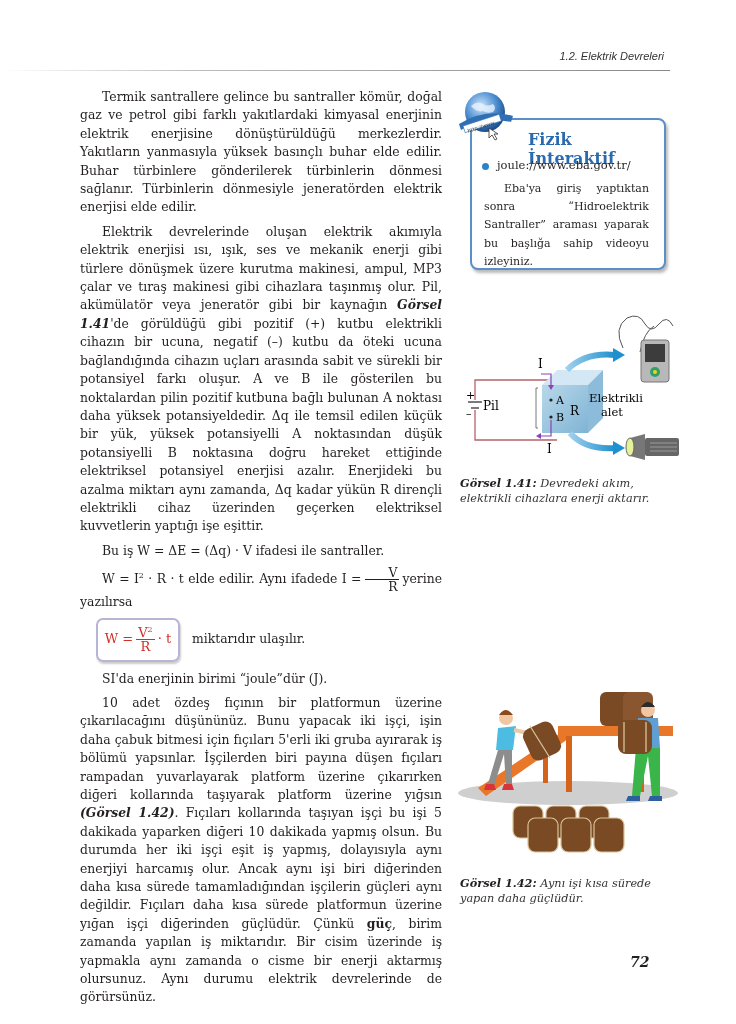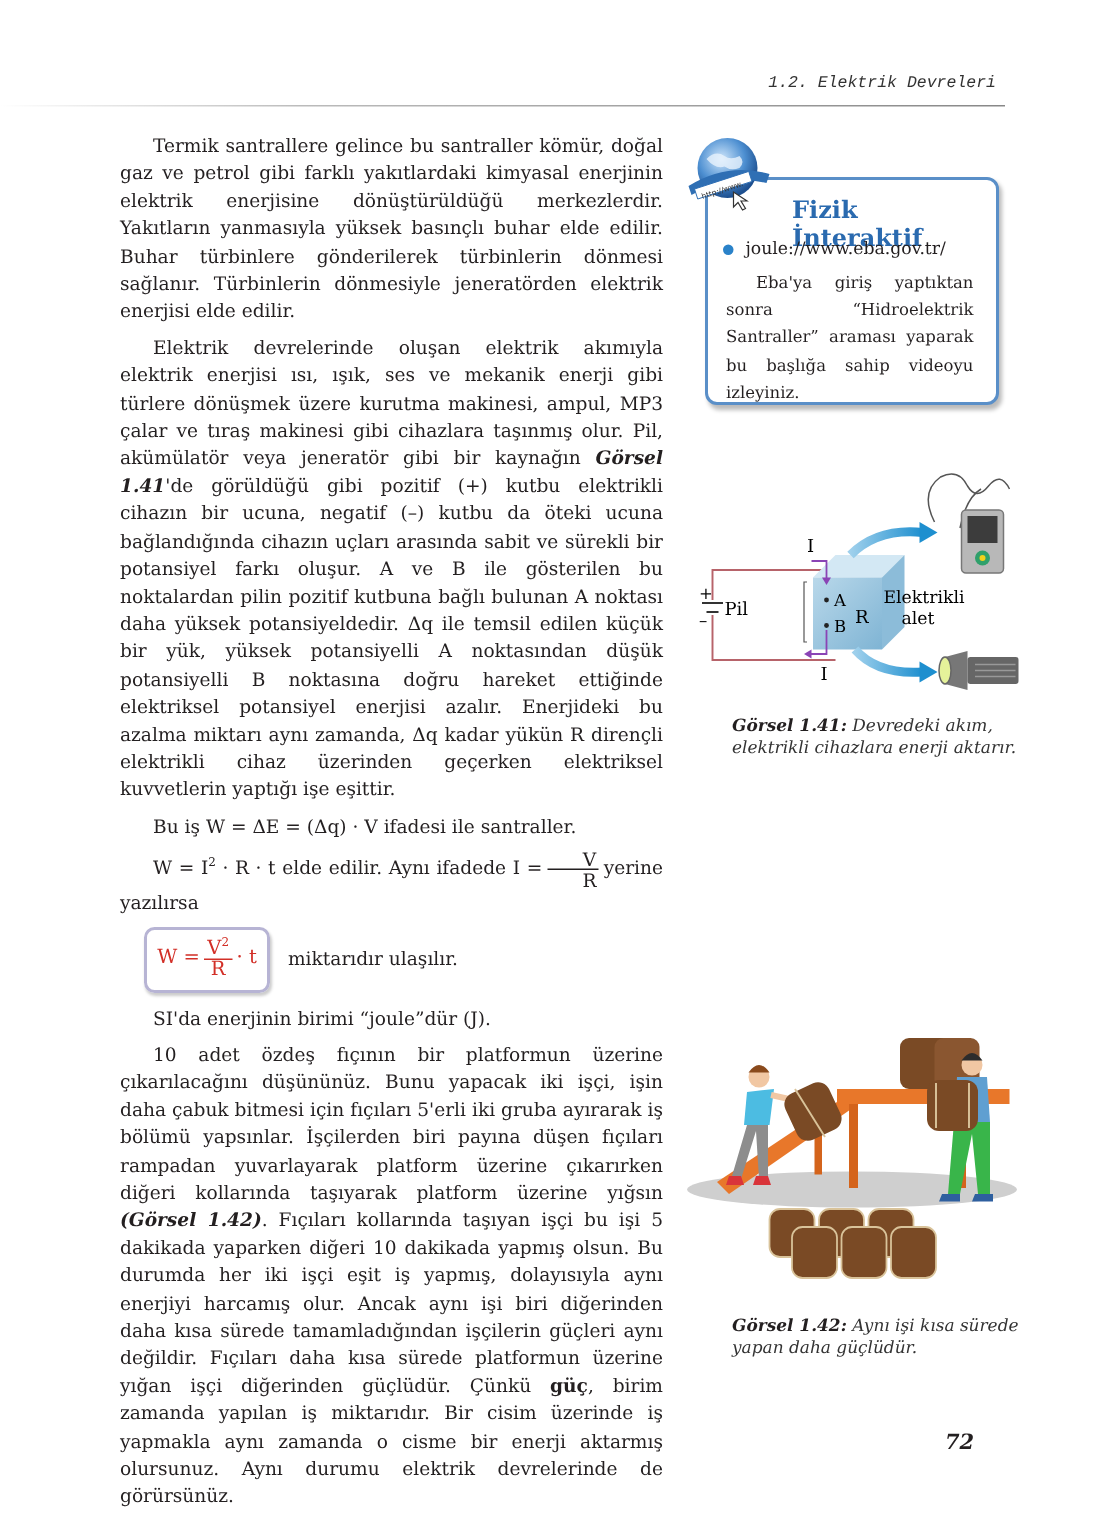--- a/index.html
+++ b/index.html
@@ -1,20 +1,20 @@
 <!DOCTYPE html>
 <html><head>
 <meta charset="utf-8">
 <style>
   html, body { margin:0; padding:0; background:#fff; }
   body { width:736px; height:1024px; position:relative; overflow:hidden;
          font-family:"DejaVu Serif", "Liberation Serif", serif; color:#231f20; }
   .header { position:absolute; left:0; top:40px; width:736px; height:32px; }
   .header-title { position:absolute; right:72px; top:10px; font-style:italic; font-size:11px; color:#333;
-                  font-family:Liberation Mono, monospace; }
+                  font-family:Liberation Sans, sans-serif; }
   .header-rule { position:absolute; left:0; right:66px; top:30px; height:1px;
                  background:linear-gradient(to right, #fff 0%, #bbb 30%, #888 100%); }
   .col { position:absolute; left:80px; width:362px; font-size:12.4px; line-height:18.4px; text-align:justify; }
   .col p { margin:0 0 6px 0; text-indent:22px; hyphens:auto; }
   .ref { font-style:italic; font-weight:bold; }
   .b { font-weight:bold; }
   sup { font-size:8px; line-height:0; }
   .frac { display:inline-block; vertical-align:middle; text-align:center; line-height:13px; margin:0 3px; }
   .frac .num { display:block; border-bottom:1px solid #231f20; padding:0 2px; }
   .frac .den { display:block; }
@@ -25,21 +25,21 @@
   .formula-box .frac .num { border-bottom-color:#d22f27; }
   .aside-box { position:absolute; left:470px; top:118px; width:192px; height:148px;
                border:2px solid #5a8fc8; border-radius:8px; box-shadow:2px 3px 3px #bbb; background:#fff; }
   .aside-title { position:absolute; left:56px; top:10px; font-size:16px; font-weight:bold; color:#2a6aaf; }
   .aside-link { position:absolute; left:10px; top:38px; font-size:11.5px; }
   .aside-dot { display:inline-block; width:7px; height:7px; background:#2a82c9; border-radius:50%; margin-right:8px; vertical-align:middle; }
   .aside-body { position:absolute; left:12px; right:15px; top:60px; font-size:11px; line-height:18.2px; text-align:justify; }
   .aside-body p { margin:0; text-indent:20px; }
   .globe { position:absolute; left:455px; top:88px; width:60px; height:60px; }
   .fig1 { position:absolute; left:455px; top:300px; width:230px; height:170px; }
-  .caption { position:absolute; left:460px; font-size:11.3px; line-height:15px; font-style:italic; color:#333;margin-left:28px; }
+  .caption { position:absolute; left:460px; font-size:11.3px; line-height:15px; font-style:italic; color:#333; }
   .caption .lbl { font-weight:bold; color:#231f20; }
   .fig2 { position:absolute; left:458px; top:688px; width:220px; height:175px; }
   .page-num { position:absolute; left:630px; top:954px; font-weight:bold; font-style:italic; font-size:14px; }
 </style>
 </head>
 <body>
 
 <div class="header">
   <span class="header-title">1.2. Elektrik Devreleri</span>
   <div class="header-rule"></div>

